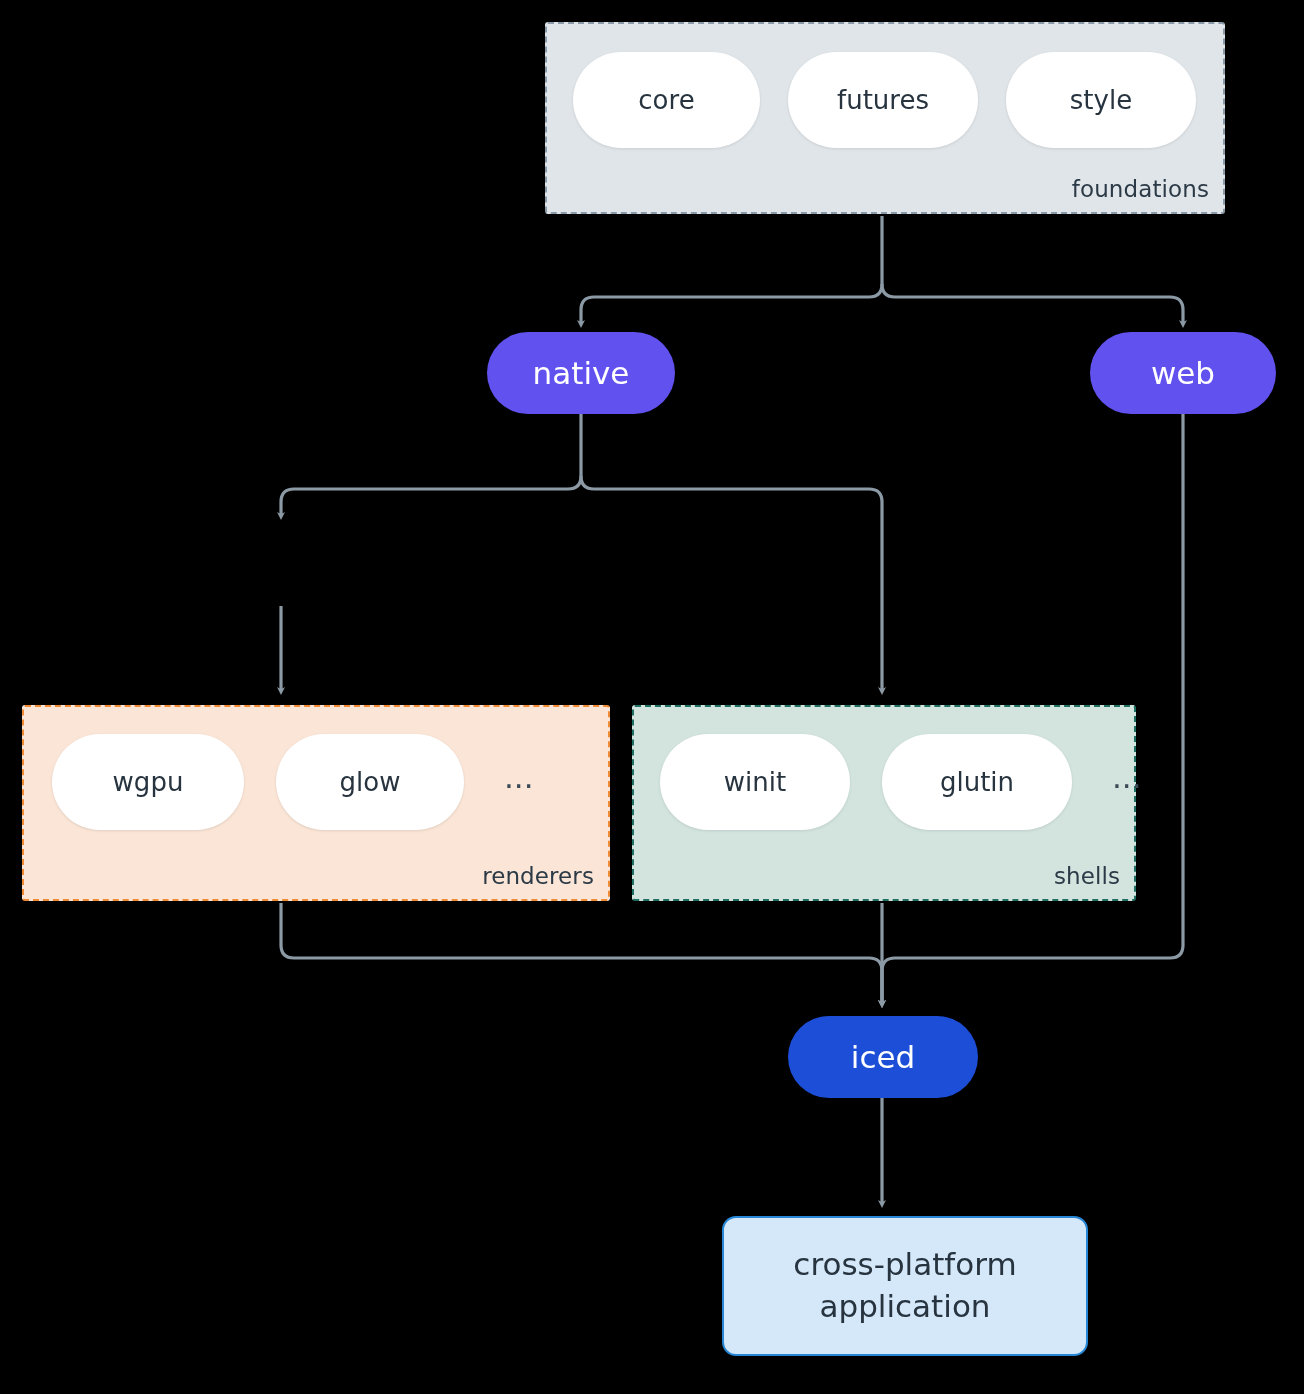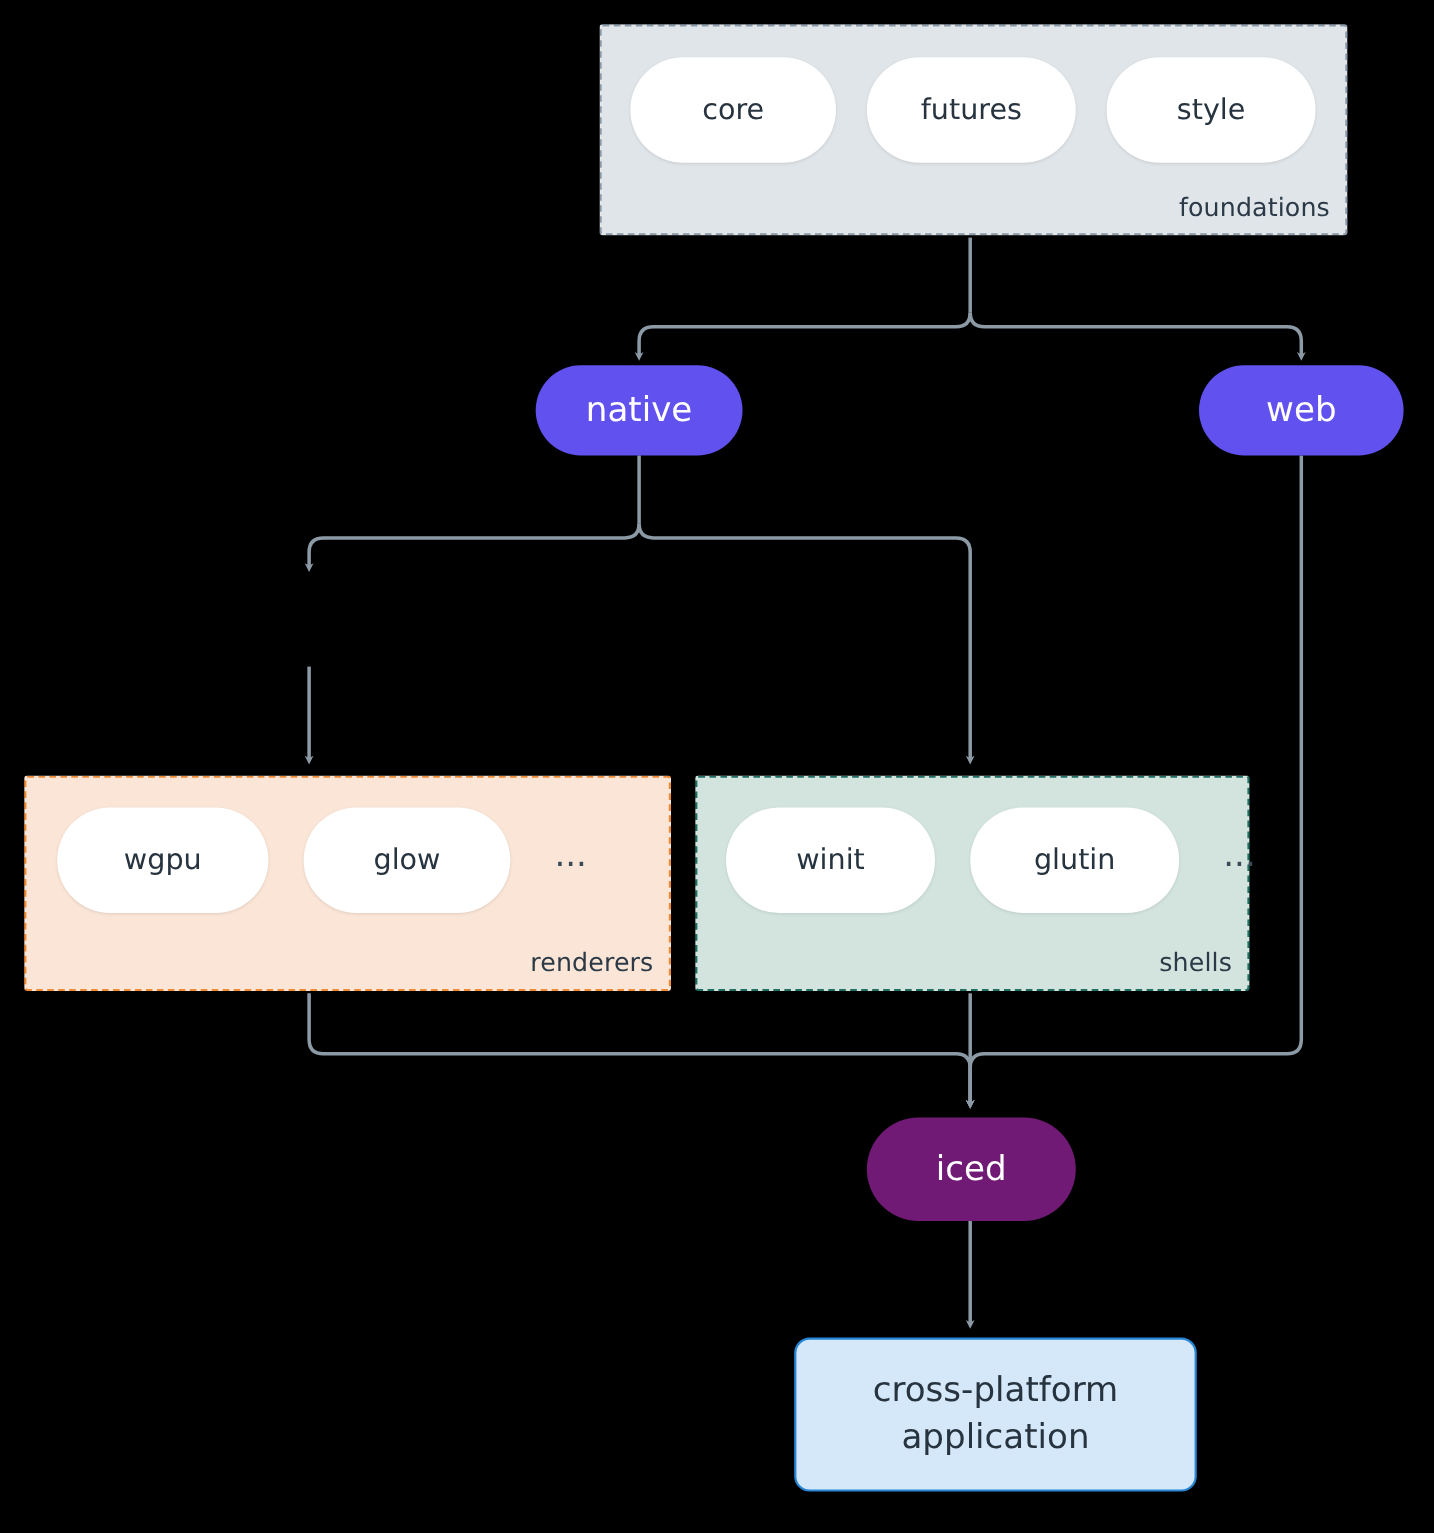--- a/index.html
+++ b/index.html
@@ -107,21 +107,21 @@
     align-items: center;
     justify-content: center;
     color: #ffffff;
     font-size: 31px;
     box-sizing: border-box;
     border-radius: 48px;
   }
   #node-native  { left: 487px; top: 332px;  width: 188px; height: 82px; background: #6152ef; }
   #node-web     { left: 1090px; top: 332px; width: 186px; height: 82px; background: #6152ef; }
   #node-graphics{ left: 188px; top: 524px;  width: 196px; height: 82px; background: #e5812f; }
-  #node-iced    { left: 788px; top: 1016px; width: 190px; height: 94px; background: #701a75; }
+  #node-iced    { left: 788px; top: 1016px; width: 190px; height: 82px; background: #1d4ed8; }
 
   #node-app {
     position: absolute;
     left: 722px; top: 1216px; width: 366px; height: 140px;
     background: #d5e8f9;
     border: 2px solid #2787d6;
     border-radius: 14px;
     box-sizing: border-box;
     display: flex;
     flex-direction: column;

